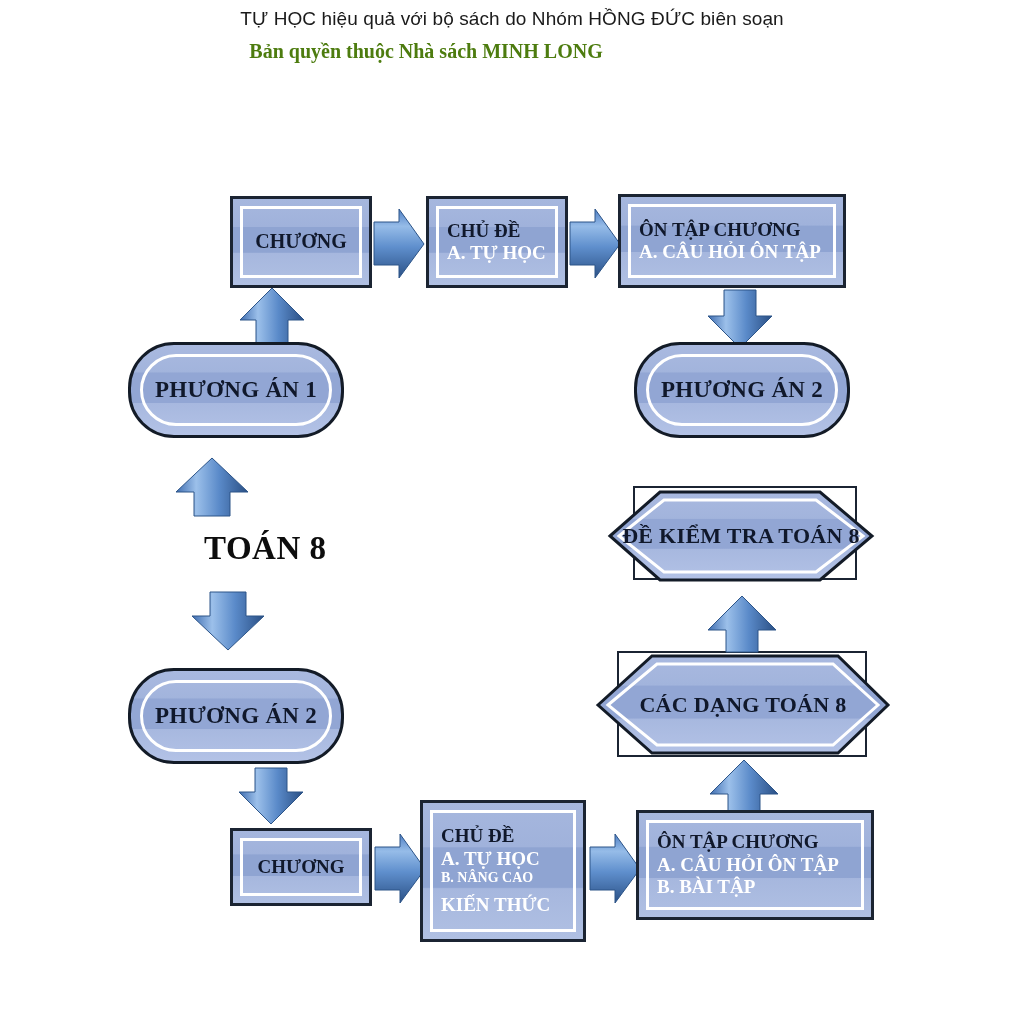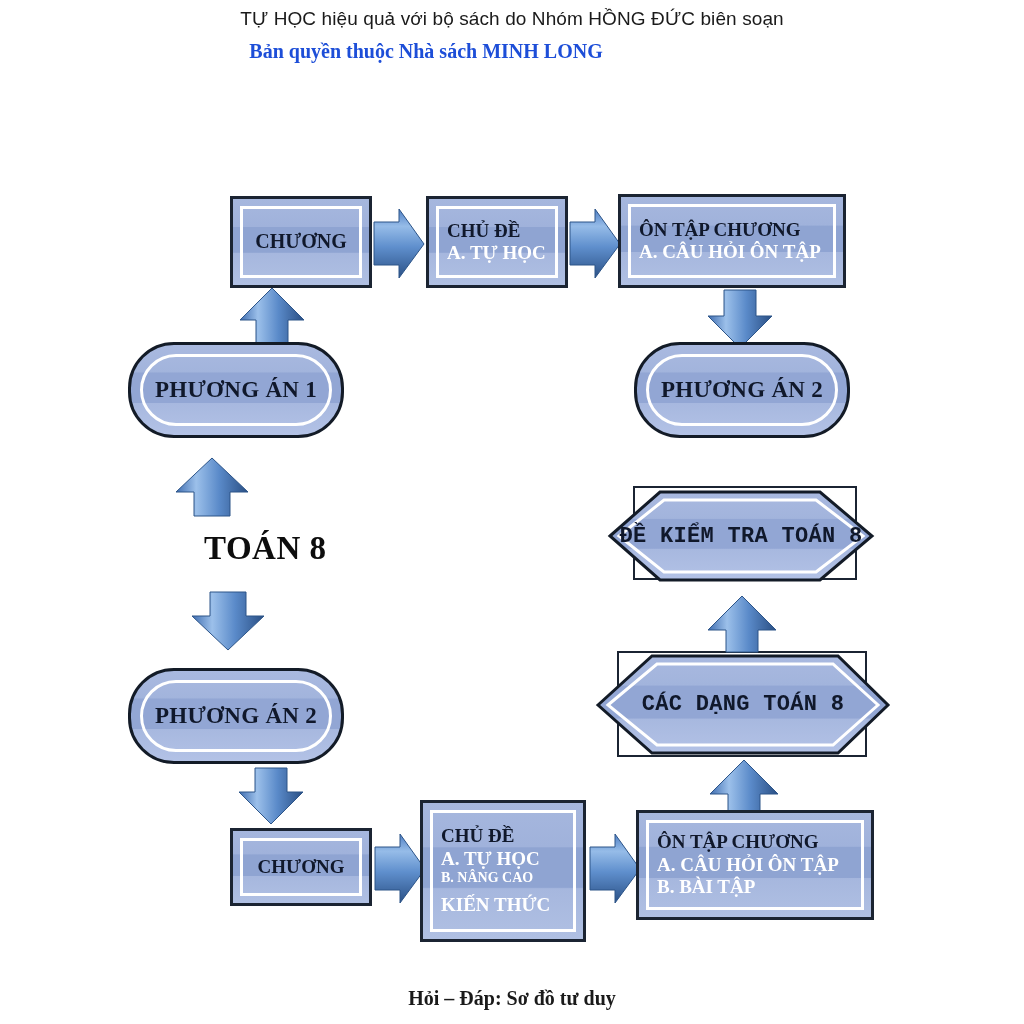--- a/index.html
+++ b/index.html
@@ -29,21 +29,21 @@
     color: #1a1a1a;
     letter-spacing: .1px;
   }
   .hdr-line2 {
     position: absolute;
     left: 0; top: 40px; width: 852px;
     text-align: center;
     font-family: "Liberation Serif", serif;
     font-size: 20px;
     font-weight: bold;
-    color: #1d4ed8;
+    color: #4d7c0f;
   }
 
   
   .footer {
     position: absolute;
     left: 0; bottom: 14px; width: 1024px;
     text-align: center;
     font-family: "Liberation Serif", serif;
     font-size: 20px;
     font-weight: bold;
@@ -131,21 +131,21 @@
     color: #10182b;
     white-space: nowrap;
     letter-spacing: .3px;
   }
   .oct-label {
     position: absolute;
     left: 0; right: 0; top: 0; bottom: 0;
     display: flex;
     align-items: center;
     justify-content: center;
-    font-family: Liberation Mono, monospace;
+    font-family: Liberation Serif, serif;
     font-weight: bold;
     font-size: 22px;
     color: #10182b;
     white-space: nowrap;
     letter-spacing: .3px;
   }
 </style>
 </head>
 <body>
 
@@ -294,15 +294,14 @@
   </div>
 
   <div class="node" style="left:636px; top:810px; width:238px; height:110px;">
     <div class="inner">
       <div class="ln dark" style="font-size:19px;">ÔN TẬP CHƯƠNG</div>
       <div class="ln light" style="font-size:19px;">A. CÂU HỎI ÔN TẬP</div>
       <div class="ln light" style="font-size:19px;">B. BÀI TẬP</div>
     </div>
   </div>
 
-  <div class="footer">Hỏi – Đáp: Sơ đồ tư duy</div>
 
 </div>
 
 </body></html>

